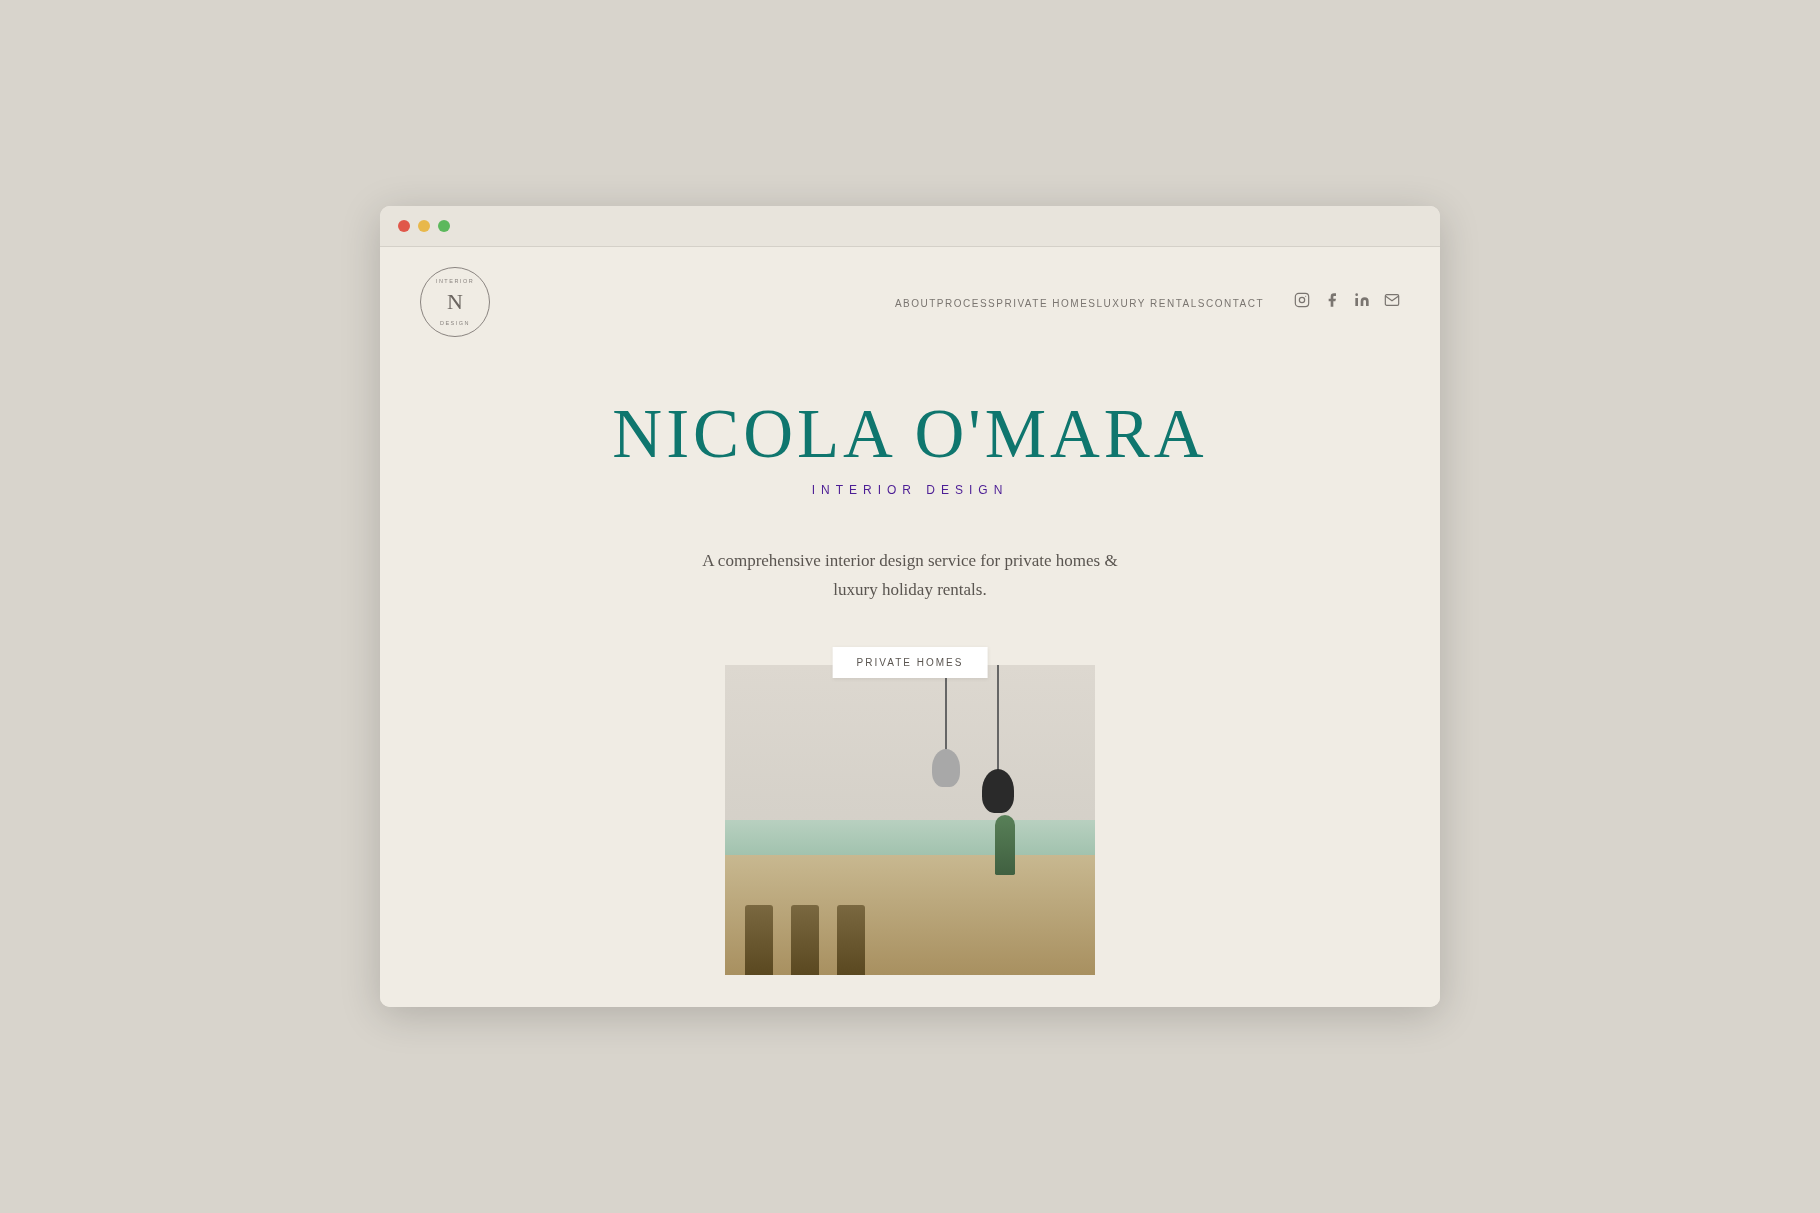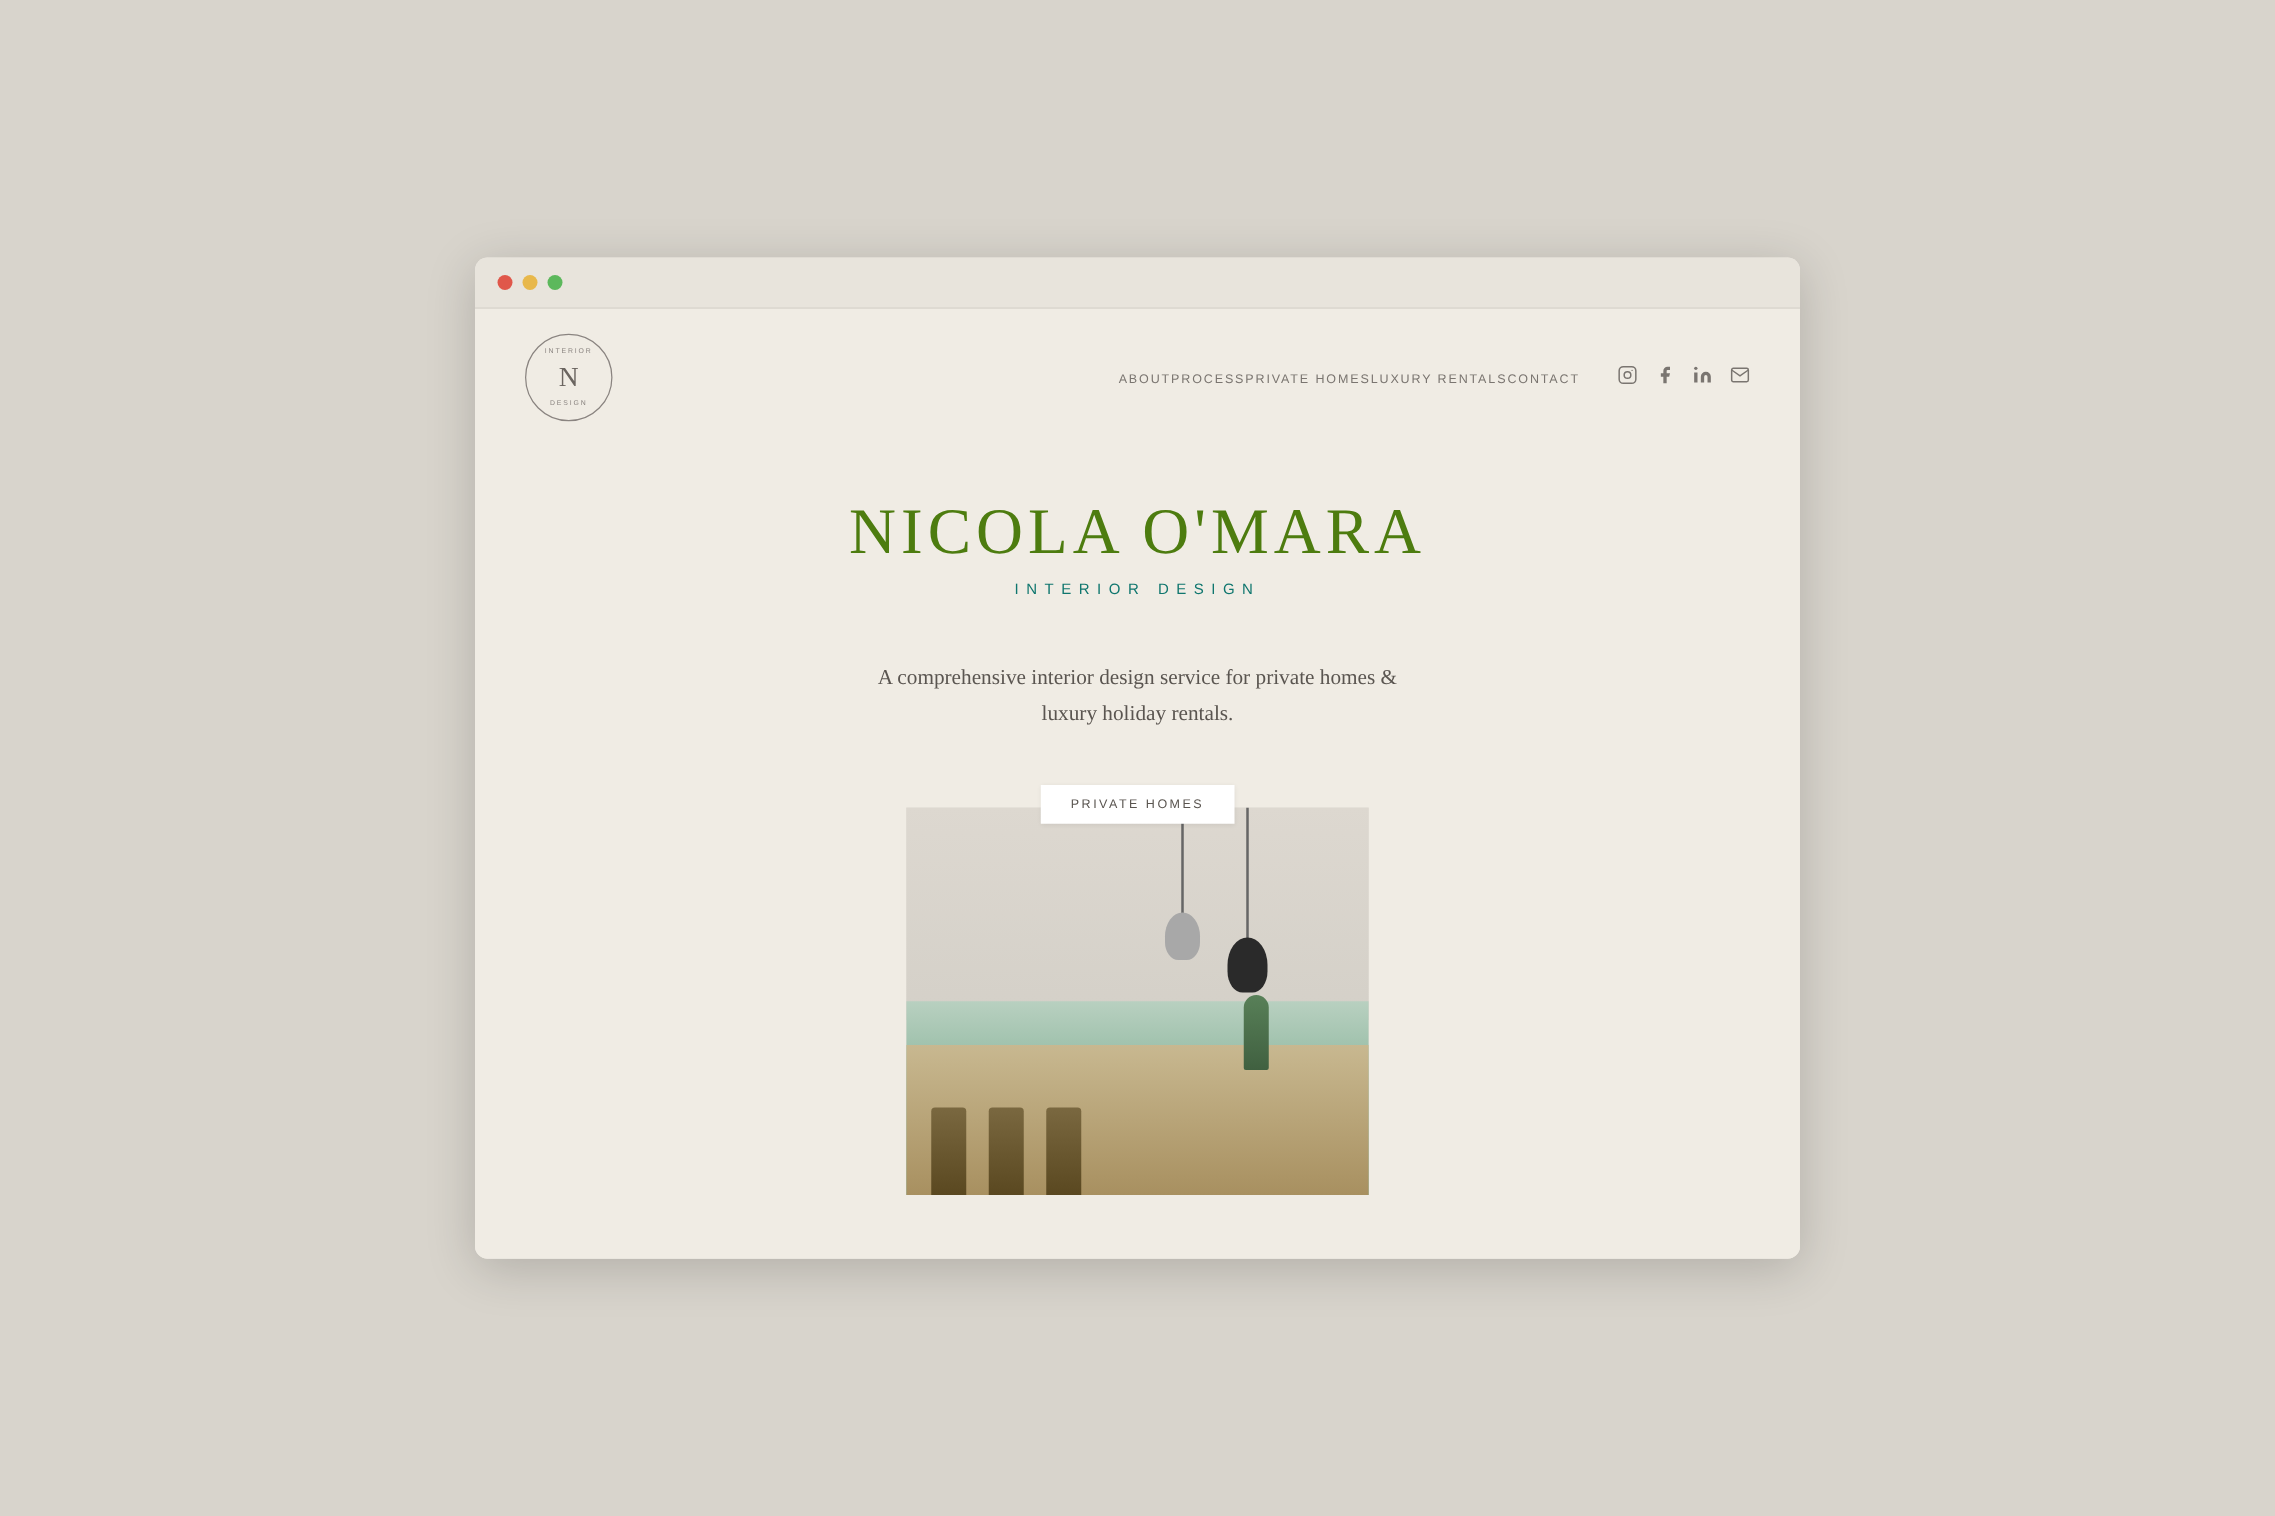--- a/index.html
+++ b/index.html
@@ -121,31 +121,31 @@
       text-decoration: none;
     }
 
     
     .hero {
       text-align: center;
       padding: 40px 20px 20px;
     }
 
     .hero-title {
-      font-size: 52px;
-      color: #4d7c0f;
+      font-size: 69px;
+      color: #0f766e;
       font-family: 'Georgia', serif;
       font-weight: 300;
       letter-spacing: 4px;
       line-height: 1.1;
     }
 
     .hero-subtitle {
       font-size: 12px;
-      color: #0f766e;
+      color: #4c1d95;
       letter-spacing: 6px;
       text-transform: uppercase;
       font-family: Arial, sans-serif;
       margin-top: 10px;
     }
 
     .hero-description {
       margin-top: 50px;
       font-size: 17px;
       color: #5a5550;

